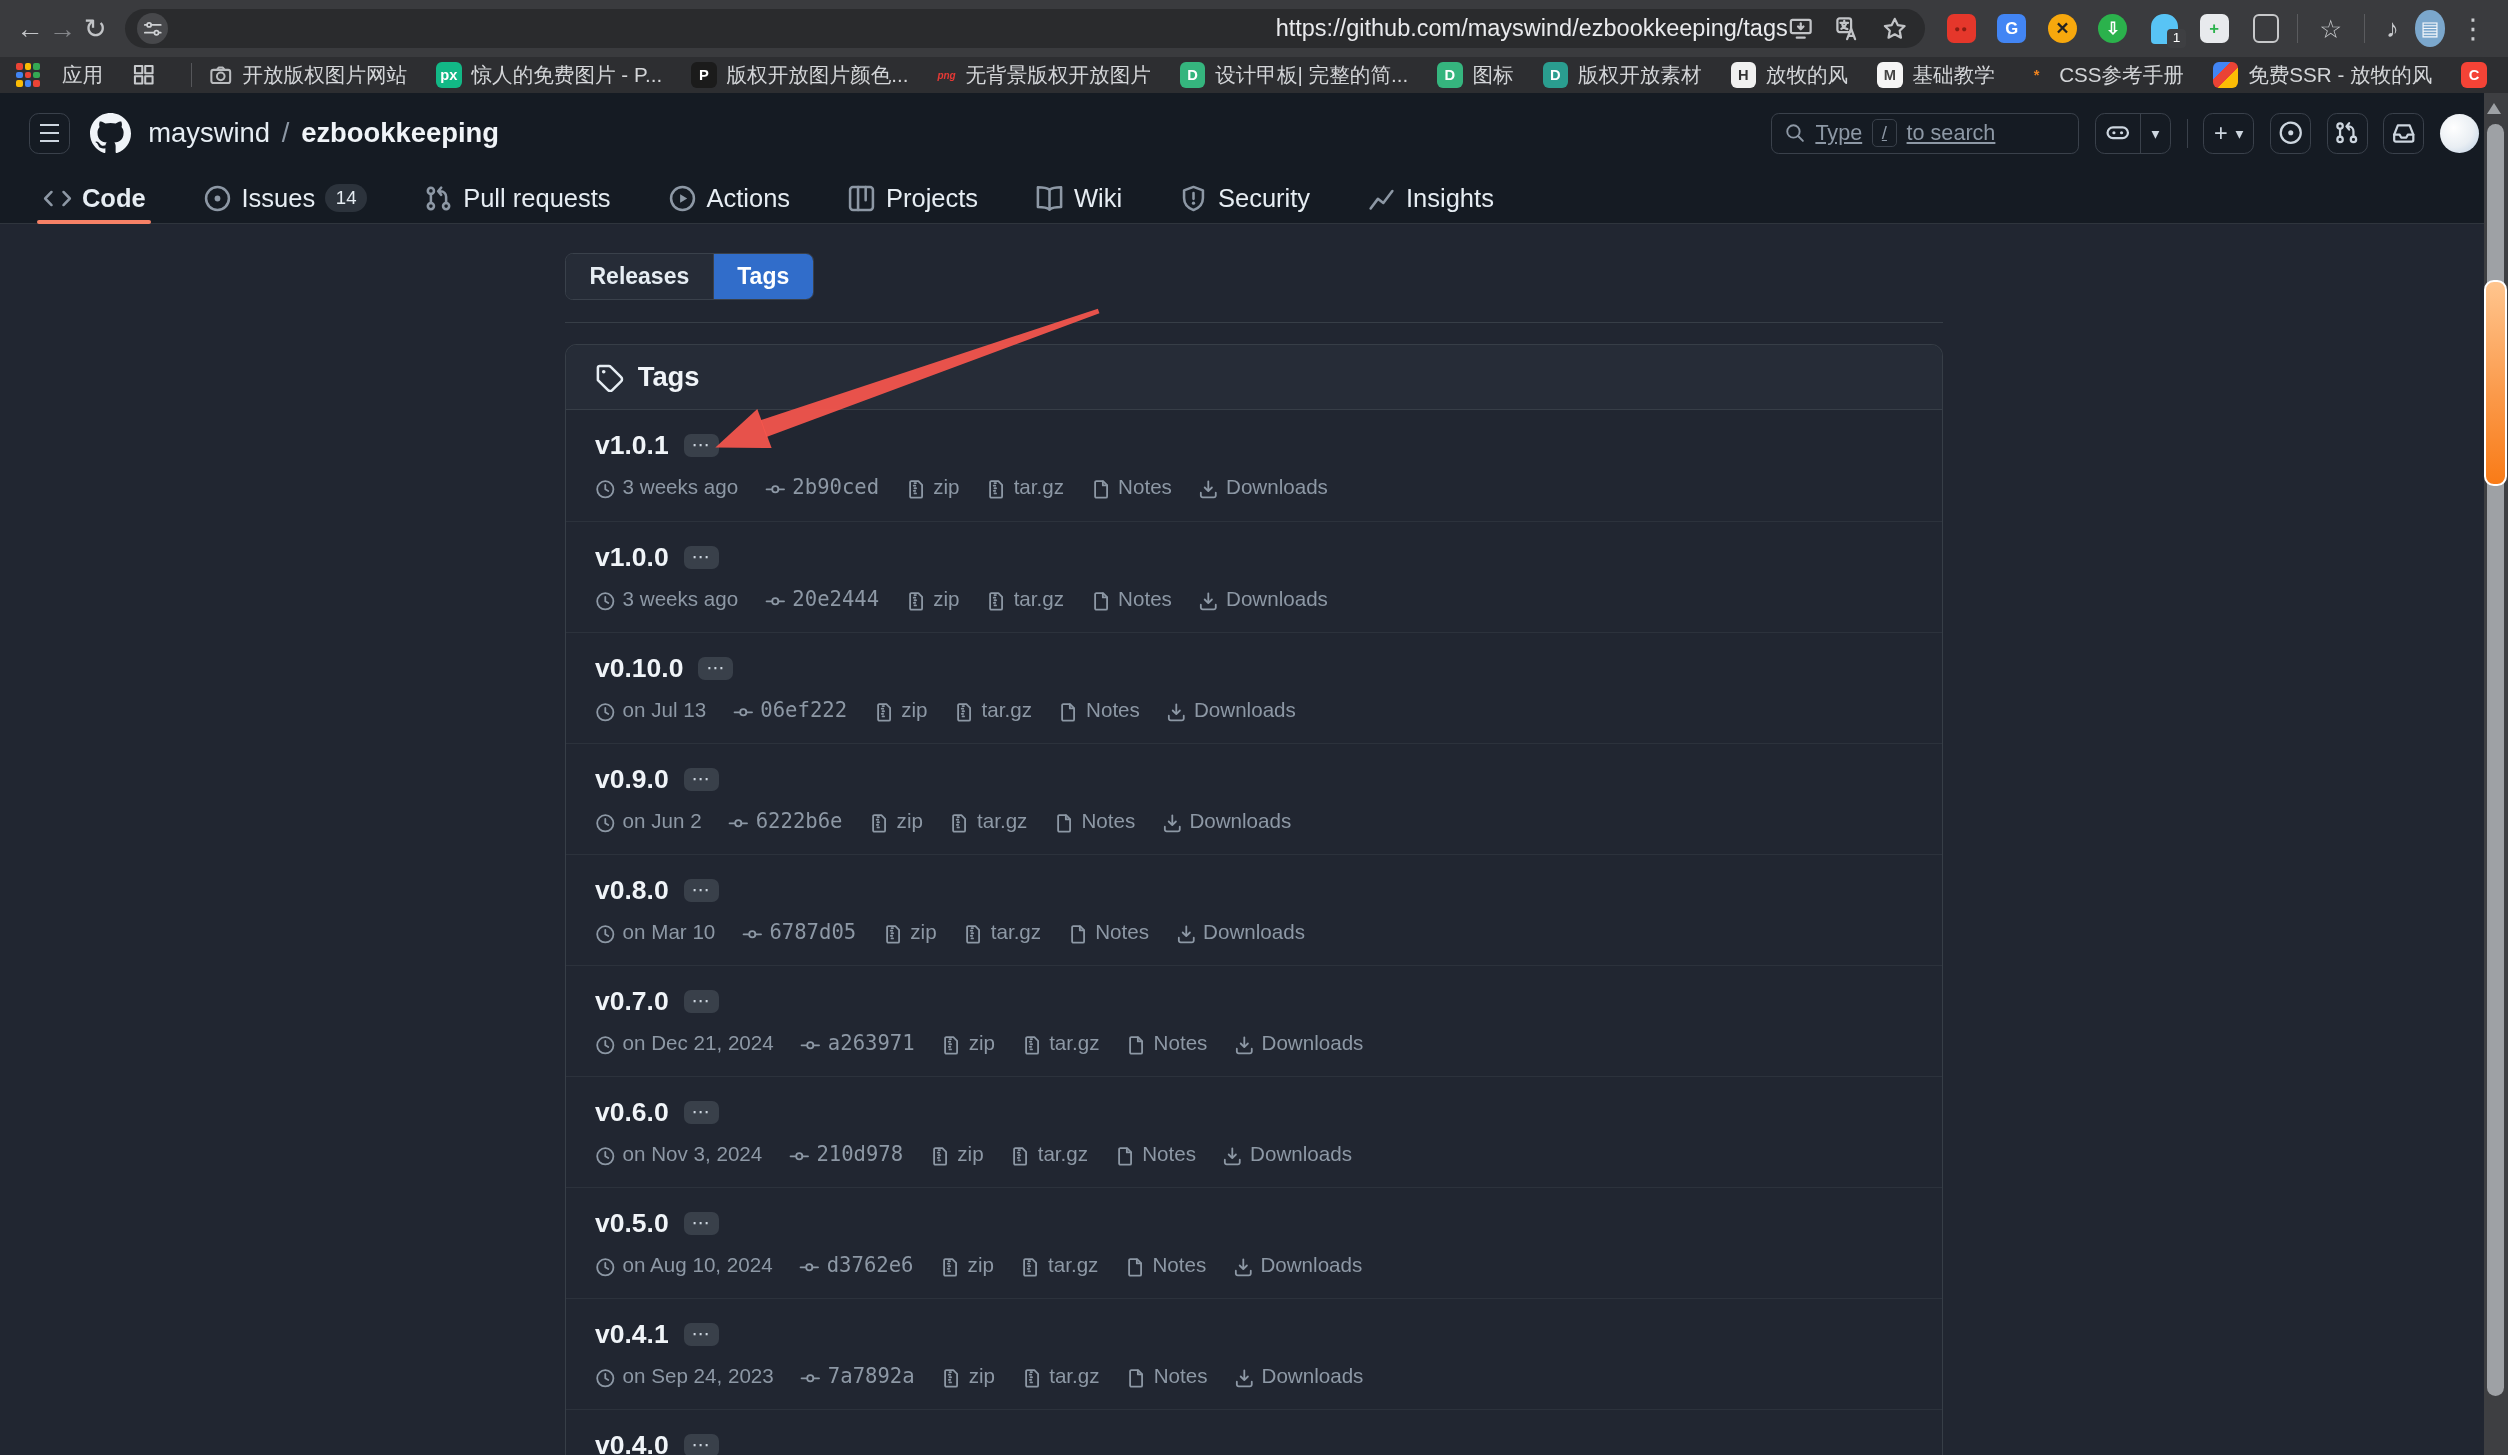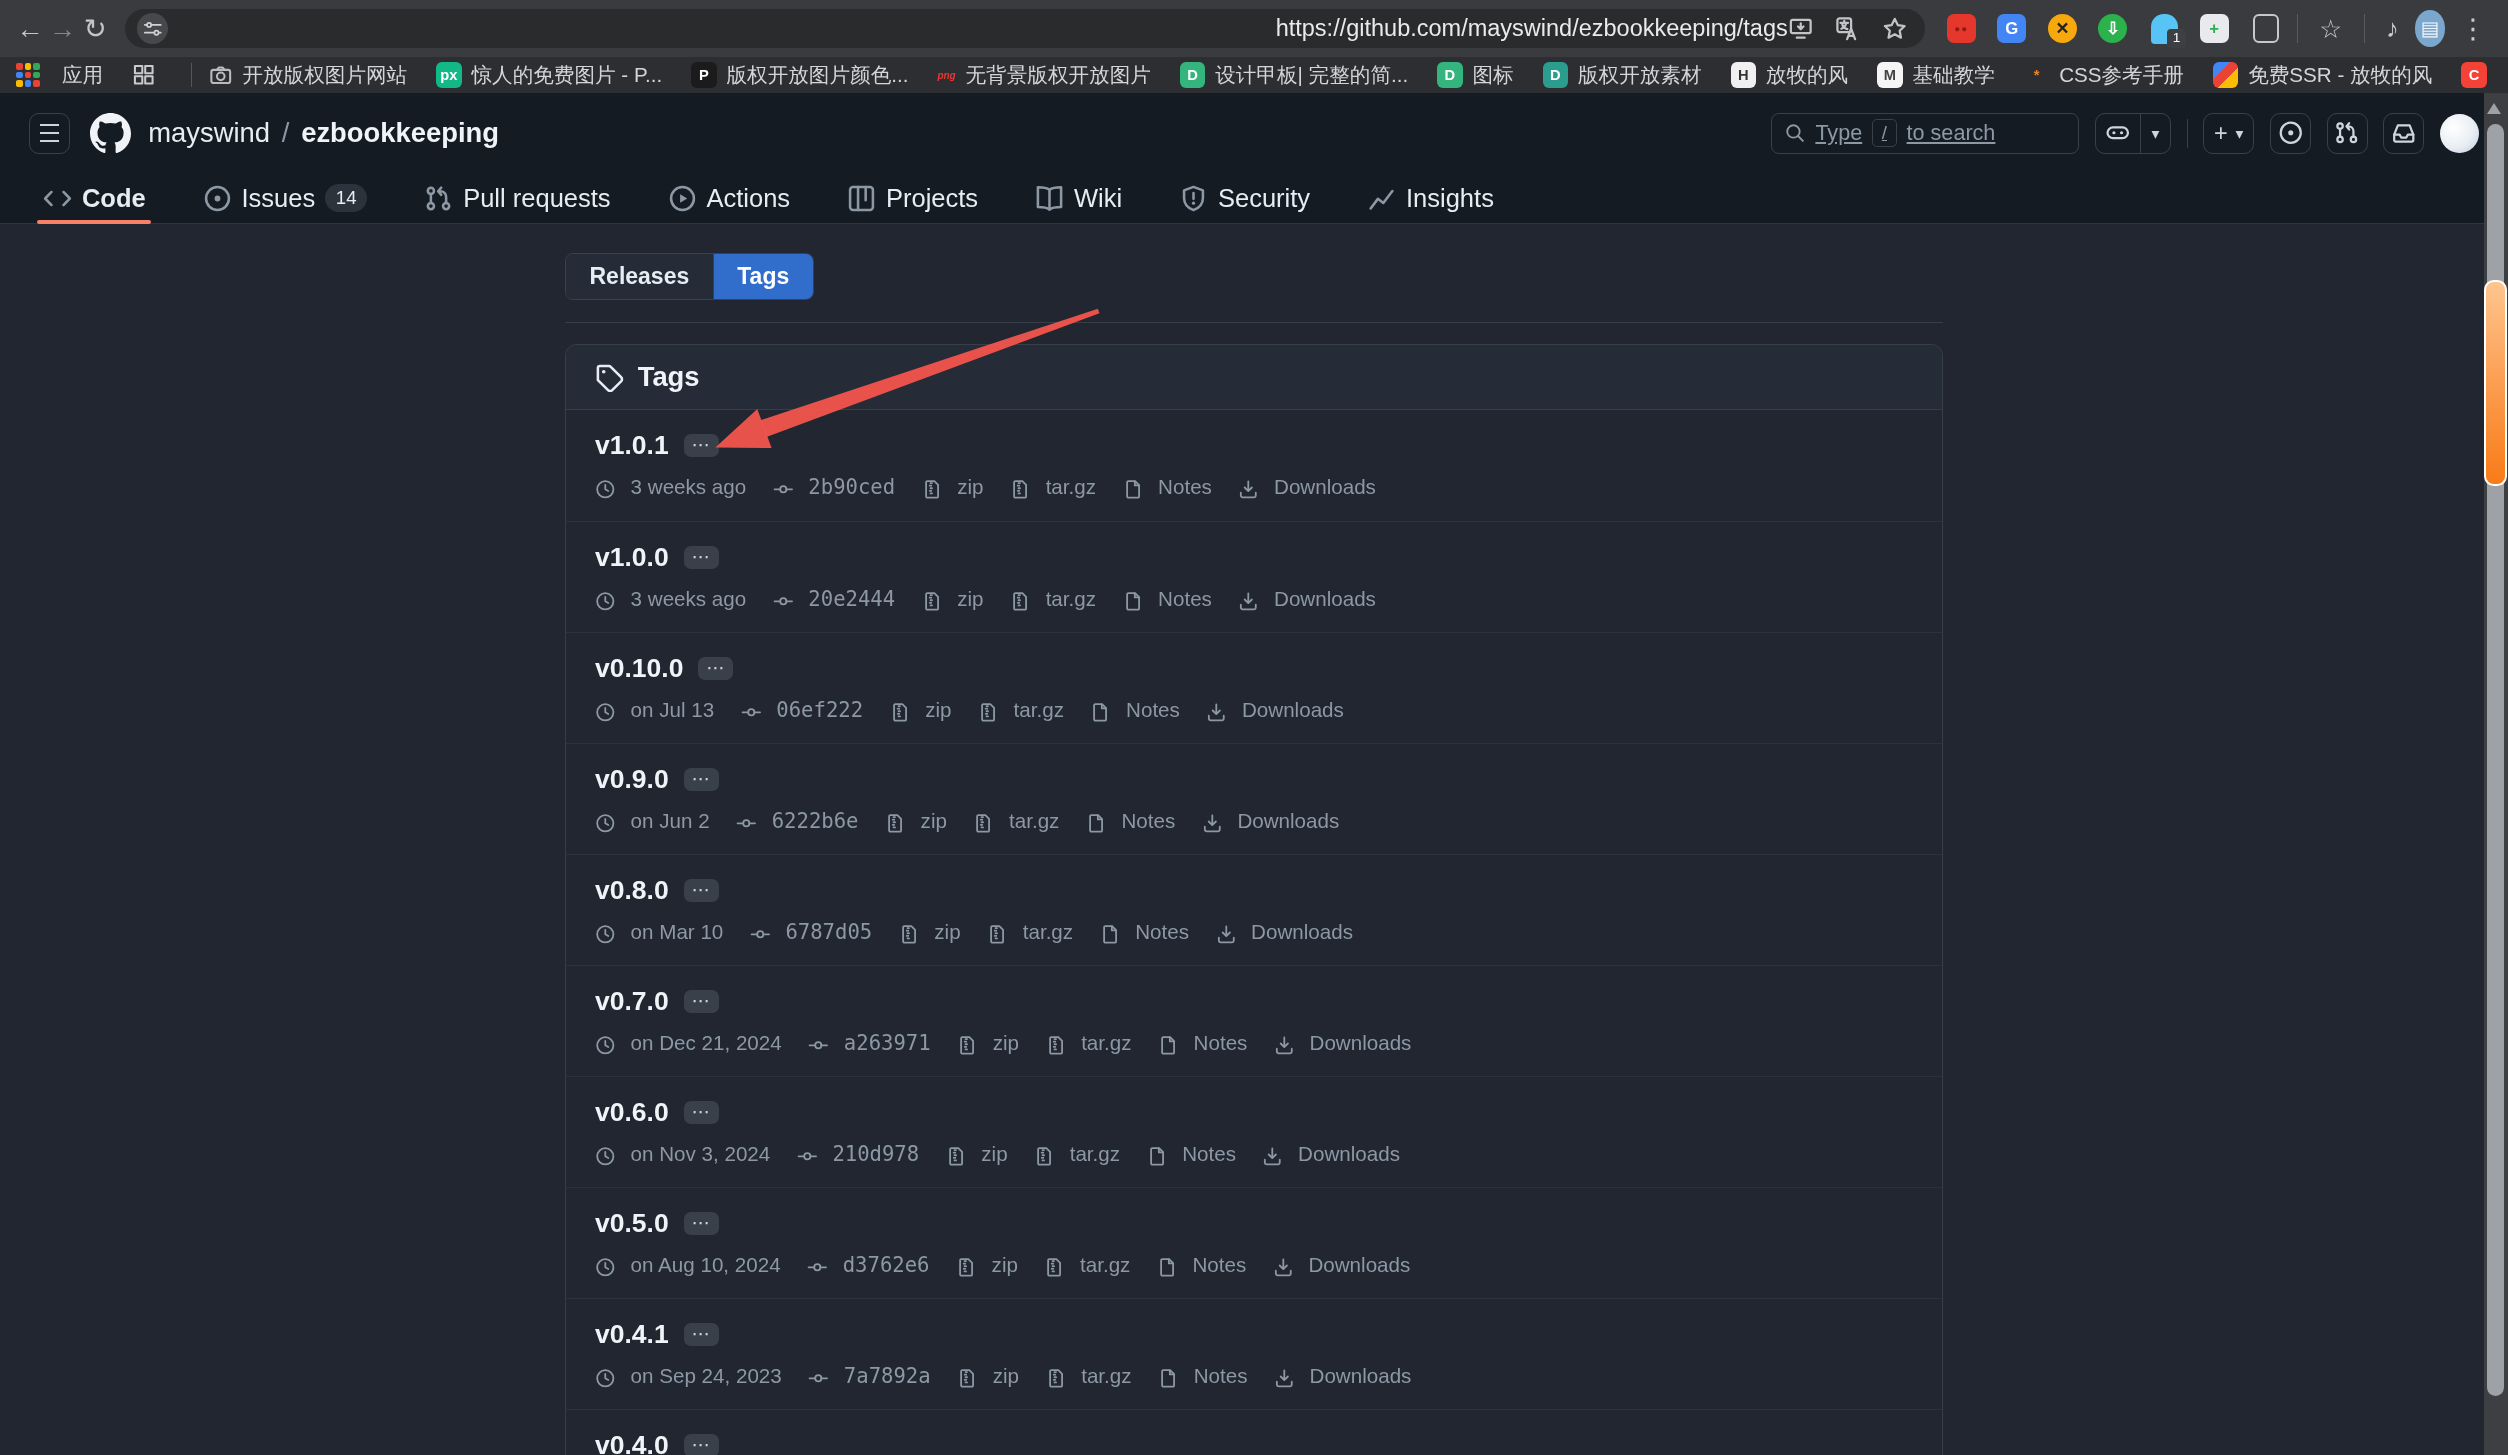--- a/index.html
+++ b/index.html
@@ -106,21 +106,21 @@
                 align-items:center;gap:13.7px;padding:0 29px;color:#f0f4f8;}
   .panel-header h2{font-size:27.4px;margin:0;font-weight:bold;}
   .panel-header .tagic{color:#e6edf3;display:flex;}
   .tag-row{padding:19.6px 29px 0 29px;height:111px;border-top:1px solid #2c323c;}
   .tag-row:first-child{border-top:none;}
   .tag-title-line{display:flex;align-items:center;gap:15px;}
   .tag-name{color:#f0f4f8;font-size:26.5px;font-weight:bold;text-decoration:none;}
   .dots-badge{display:inline-flex;align-items:center;justify-content:center;width:35px;height:22.5px;
               background:#39404a;border-radius:6.9px;color:#cdd6df;font-size:18.6px;line-height:9.8px;letter-spacing:1px;}
   .tag-meta{margin-top:14.7px;display:flex;align-items:center;gap:26.5px;color:#8d98a5;font-size:20.6px;}
-  .meta{display:inline-flex;align-items:center;gap:15px;color:#8d98a5;text-decoration:none;}
+  .meta{display:inline-flex;align-items:center;gap:7px;color:#8d98a5;text-decoration:none;}
   .meta .hash{font-family:"DejaVu Sans Mono","Liberation Mono",monospace;font-size:20.6px;}
 
   
   .arrow-overlay{position:absolute;top:0;left:0;pointer-events:none;z-index:40;}
 
   
   .scrollbar{position:absolute;top:93px;right:0;width:24.5px;height:1362px;background:#3e3f42;z-index:50;}
   .sb-up{position:absolute;top:9.8px;left:3.9px;width:0;height:0;
          border-left:7.8px solid transparent;border-right:7.8px solid transparent;border-bottom:11.8px solid #9ea1a5;}
   .sb-thumb{position:absolute;top:31px;left:3.9px;width:16.7px;height:1272px;border-radius:8.8px;background:#9ea1a5;}

